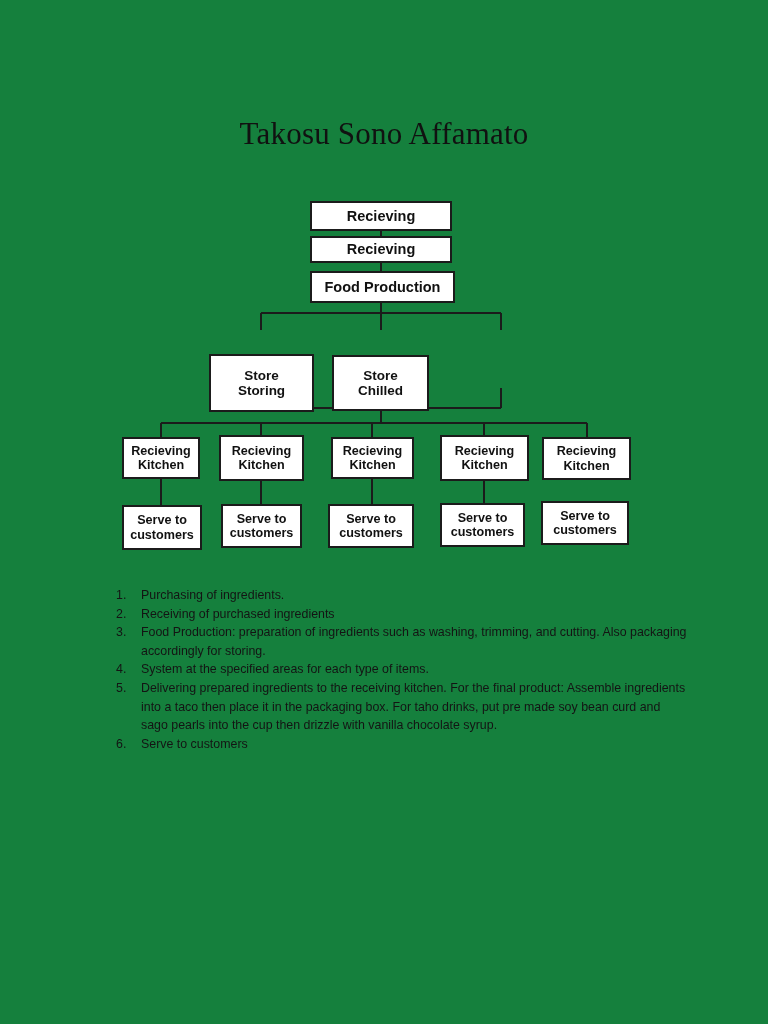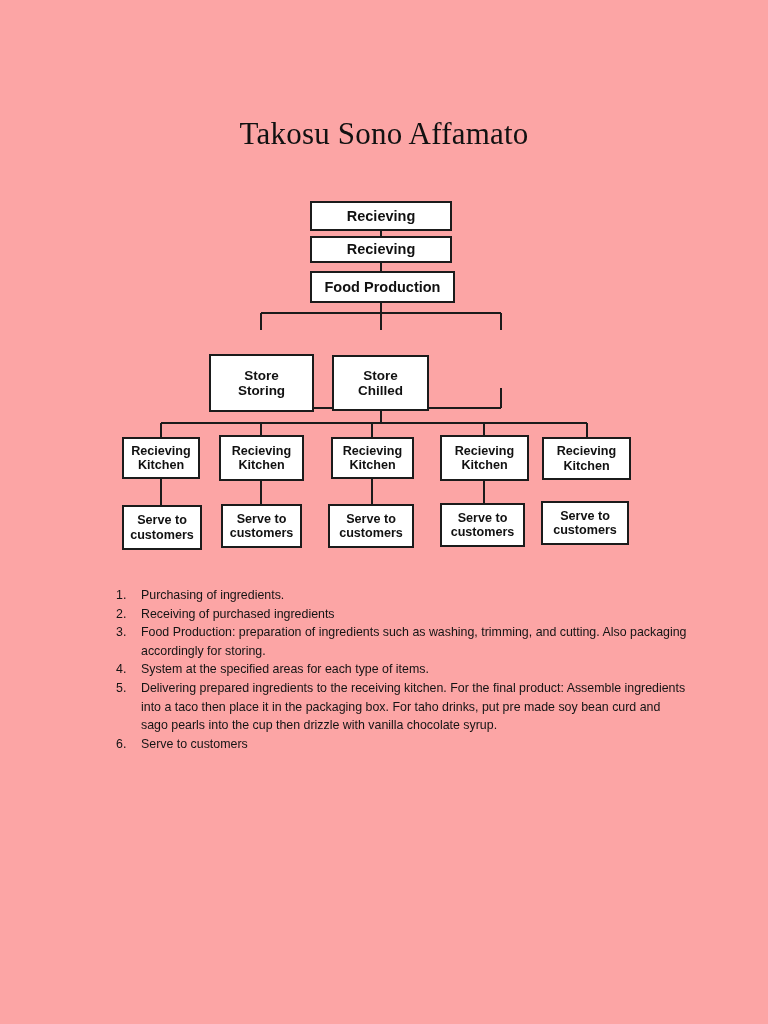--- a/index.html
+++ b/index.html
@@ -13,21 +13,21 @@
     height: 1024px;
     position: relative;
     overflow: hidden;
     font-family: "Liberation Sans", sans-serif;
     color: #000000;
   }
 
   .page {
     position: absolute;
     inset: 0;
-    background: #fca5a5;
+    background: #15803d;
   }
 
   
   .doc-title {
     position: absolute;
     left: 0;
     top: 94px;
     width: 768px;
     text-align: center;
     font-family: "Liberation Serif", serif;

